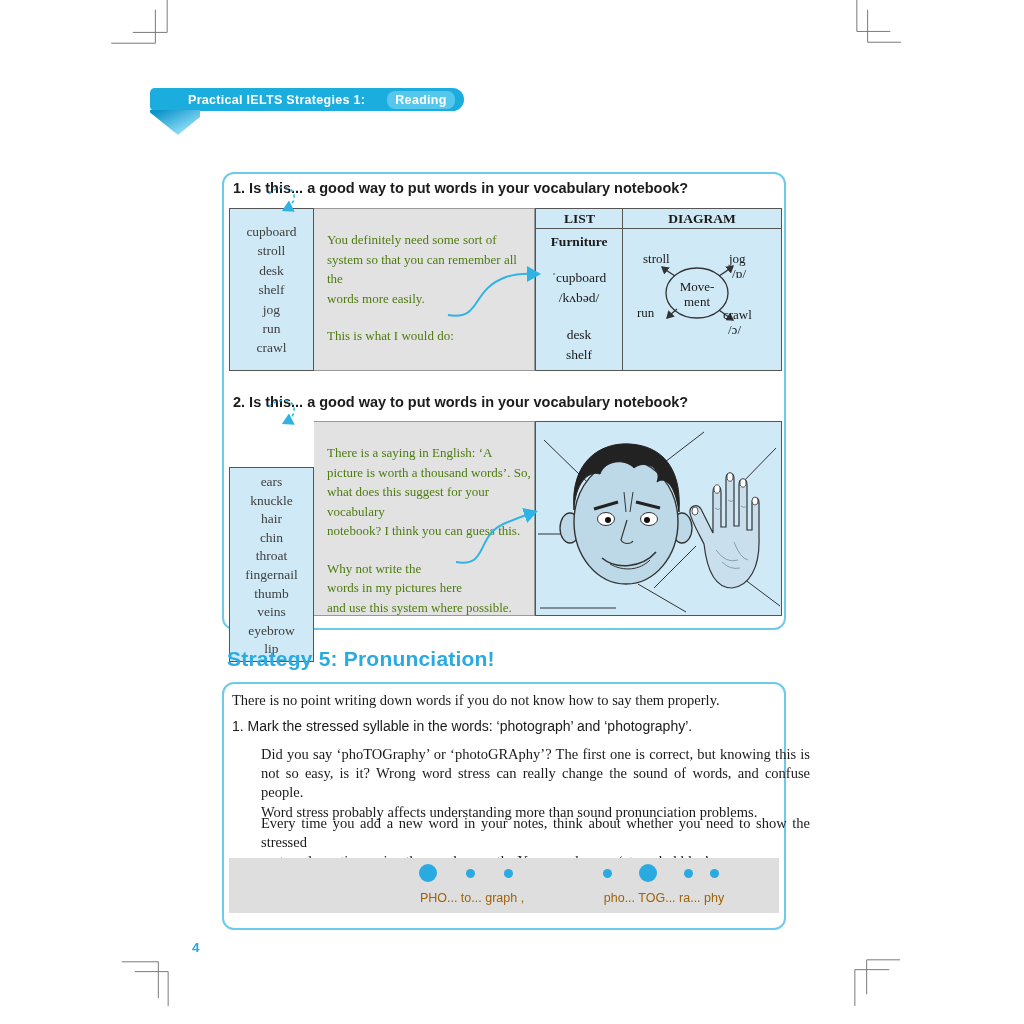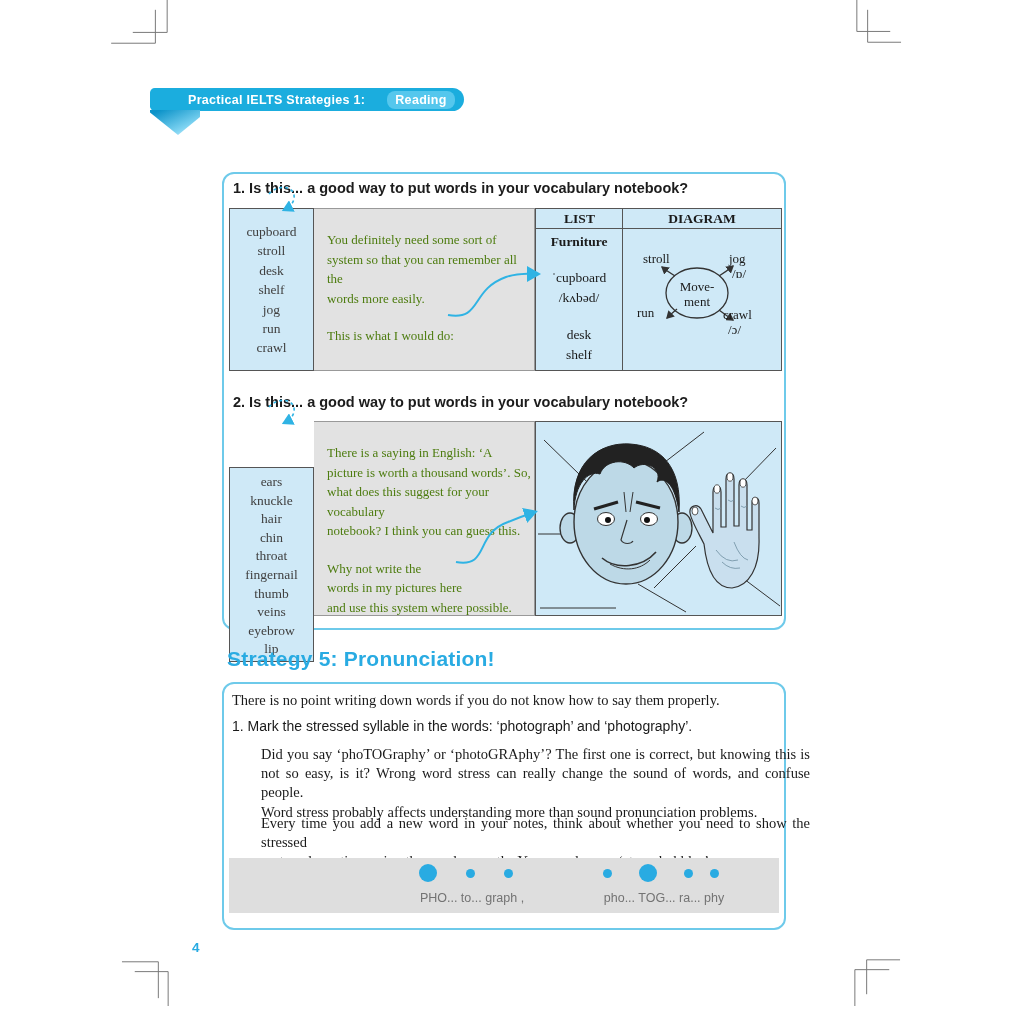--- a/index.html
+++ b/index.html
@@ -95,21 +95,21 @@
   .bubrow { position:absolute; display:flex; align-items:center; height:20px; }
   .g1 { left:190px; top:5px; }
   .g2 { left:374px; top:5px; }
   .bub { background:#29abe2; border-radius:50%; flex:0 0 auto; }
   .bub.large { width:18px; height:18px; }
   .bub.small { width:9px; height:9px; }
   .g1 .bub + .bub { margin-left:29px; }
   .g2 .bub + .bub { margin-left:27px; }
   .g2 .bub:nth-child(4) { margin-left:17px; }
   .bublabel { position:absolute; top:33px; font-family:"Liberation Sans", sans-serif;
-              font-size:12.5px; color:#737373; text-align:center; }
+              font-size:12.5px; color:#a16207; text-align:center; }
   #bublabel1 { left:163px; width:160px; }
   #bublabel2 { left:360px; width:150px; }
 
   .pagenum { position:absolute; left:192px; top:940px; font-family:"Liberation Sans", sans-serif;
              font-weight:bold; font-size:13.5px; color:#29abe2; }
 </style>
 </head>
 <body>
 
 <div class="page">

